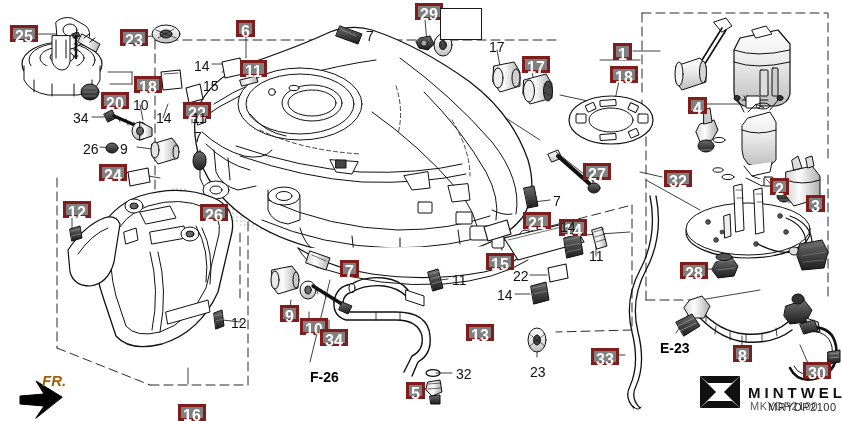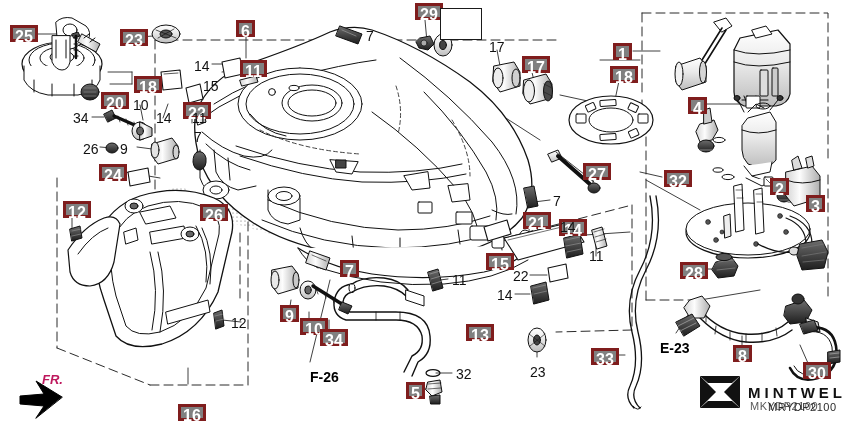--- a/index.html
+++ b/index.html
@@ -21,22 +21,22 @@
   .ref{position:absolute;color:#000;font-size:14px;font-weight:bold;
        font-family:"Liberation Sans",sans-serif;white-space:nowrap;}
   .blankbox{position:absolute;background:#fff;border:1px solid #1a1a1a;}
 
   
   .brand{position:absolute;letter-spacing:4px;font-size:15px;color:#111;
          font-family:"Liberation Sans",sans-serif;font-weight:bold;}
   .pnum{position:absolute;font-size:11px;color:#2a2a2a;
         font-family:"Liberation Sans",sans-serif;letter-spacing:.5px;}
   .pnum.b{opacity:.78;}
-  .frtxt{position:absolute;font-size:13px;font-weight:bold;font-style:italic;
-         color:#be185d;font-family:"Liberation Sans",sans-serif;}
+  .frtxt{position:absolute;font-size:15px;font-weight:bold;font-style:italic;
+         color:#a16207;font-family:"Liberation Sans",sans-serif;}
 </style>
 </head>
 <body>
 
 <div id="sheet">
 
   <svg id="art" viewBox="0 0 842 421">
     <defs>
       <pattern id="stip" width="4" height="4" patternUnits="userSpaceOnUse">
         <circle cx="1" cy="1" r="0.55" fill="#3a3a3a"></circle>

